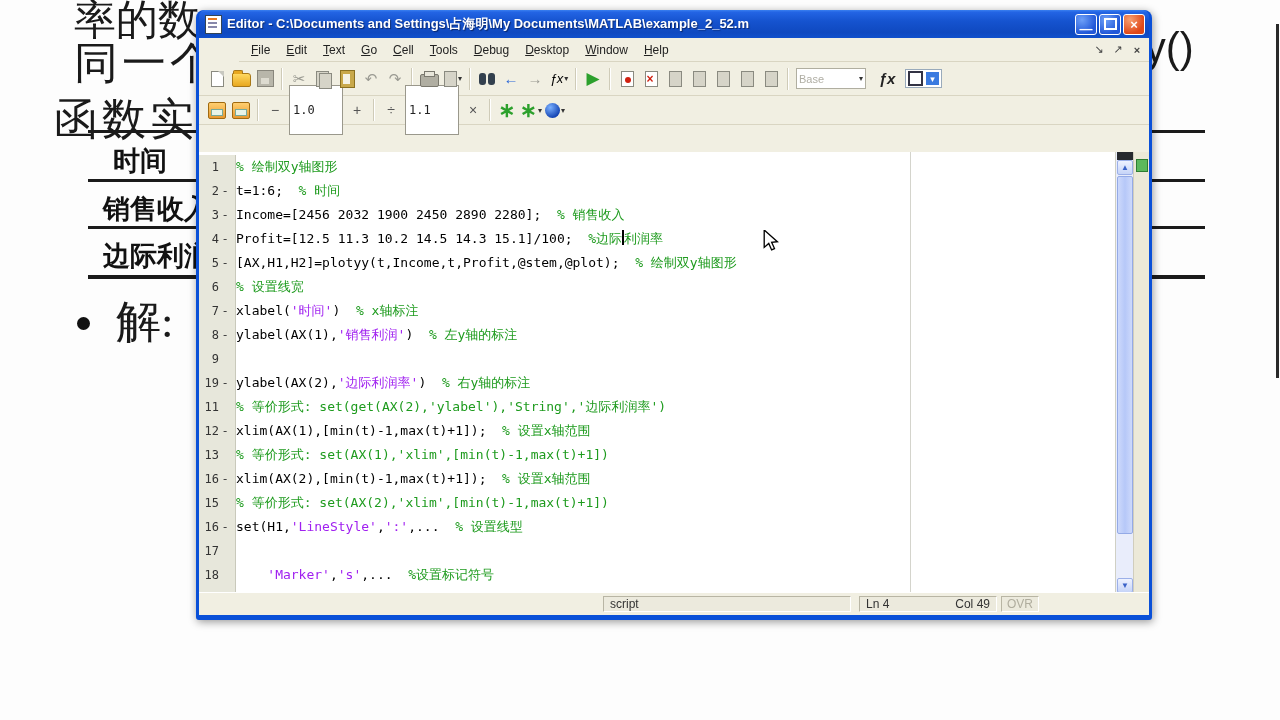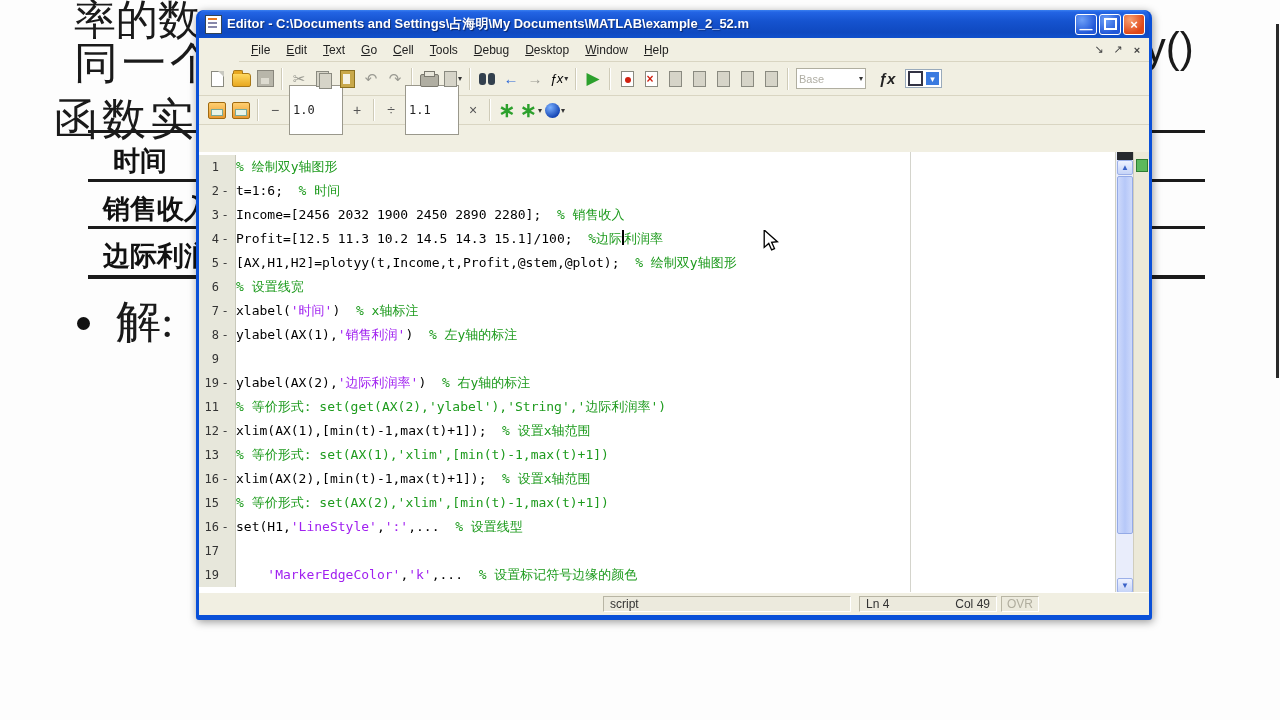--- a/index.html
+++ b/index.html
@@ -411,20 +411,27 @@
             <div class="ctext"><span class="tk">set(H1,</span><span class="ts">'LineStyle'</span><span class="tk">,</span><span class="ts">':'</span><span class="tk">,...</span><span class="tc">  % 设置线型</span></div>
           </div>
           <div class="crow">
             <div class="gut">
               <span class="ln">17</span>
               <span class="dash"></span>
             </div>
           </div>
           <div class="crow">
             <div class="gut">
+              <span class="ln">18</span>
+              <span class="dash"></span>
+            </div>
+            <div class="ctext"><span class="tk">    </span><span class="ts">'Marker'</span><span class="tk">,</span><span class="ts">'s'</span><span class="tk">,...</span><span class="tc">  %设置标记符号</span></div>
+          </div>
+          <div class="crow">
+            <div class="gut">
               <span class="ln">19</span>
               <span class="dash"></span>
             </div>
             <div class="ctext"><span class="tk">    </span><span class="ts">'MarkerEdgeColor'</span><span class="tk">,</span><span class="ts">'k'</span><span class="tk">,...</span><span class="tc">  % 设置标记符号边缘的颜色</span></div>
           </div>
         </div>
       <div class="vscroll">
         <div class="split-handle"></div>
         <div class="sb-btn sb-up">
             <span>▲</span>

